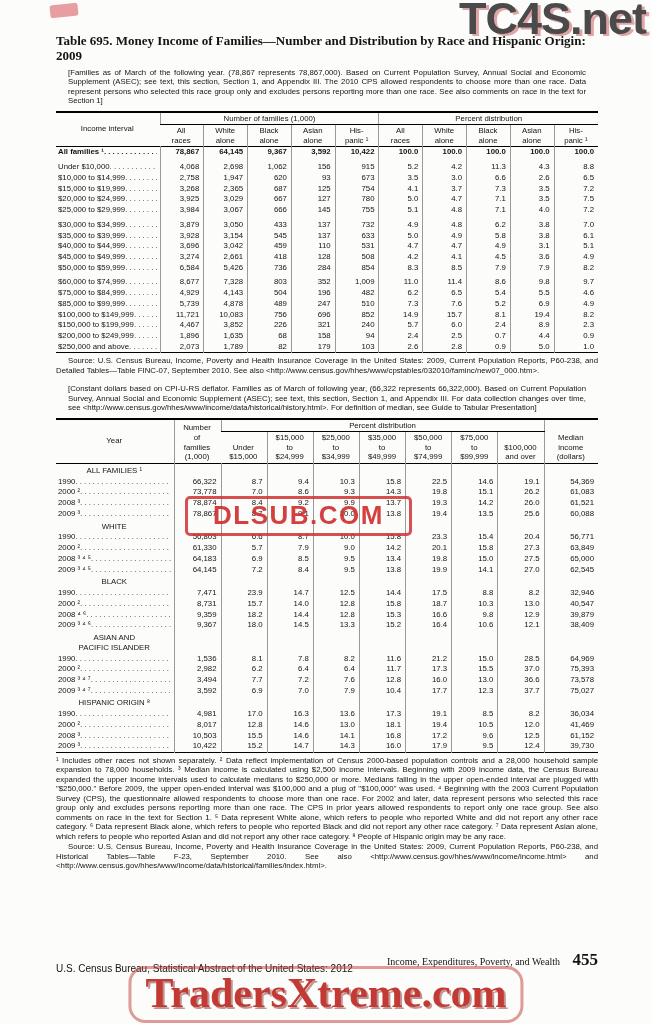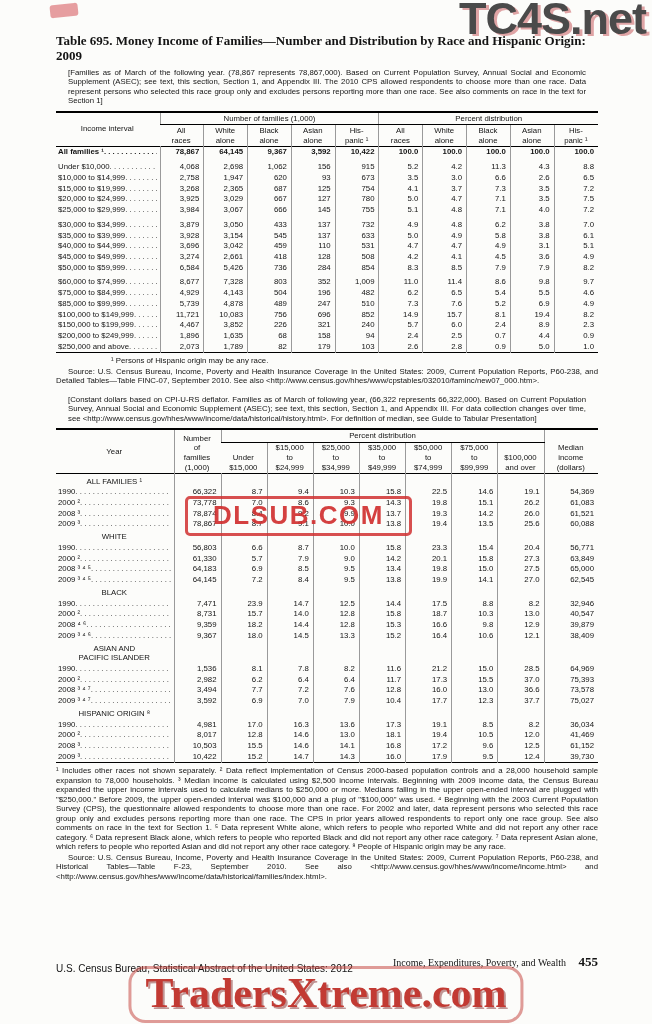--- a/index.html
+++ b/index.html
@@ -26,21 +26,21 @@
   .lblwrap{display:flex;white-space:nowrap;overflow:hidden;}
   .dots{flex:1;overflow:hidden;color:#222;}
   .dots::before{content:" . . . . . . . . . . . . . . . . . . . . . . . . . . . . ";}
   tr.bold td{font-weight:bold;}
   tr.sp td{height:4px;padding:0;}
   .t td.grp-label{text-align:center;padding-top:2.5px;white-space:pre-line;vertical-align:middle;}
   .c-stub695{width:104px;}
   .c-stub696{width:118px;}.c-num696{width:47px;}.c-med696{width:54px;}
   .page-num-line{position:absolute;right:54px;bottom:54px;font-family:"Liberation Serif","DejaVu Serif",serif;
     font-size:10px;white-space:nowrap;}
-  .page-num-line b{font-size:13px;margin-left:10px;}
+  .page-num-line b{font-size:17px;margin-left:10px;}
   .credit{position:absolute;left:56px;bottom:50px;font-size:10px;}
   .wm{position:absolute;pointer-events:none;}
   #wm-top{top:-7px;right:6px;font-family:"Liberation Sans","DejaVu Sans",sans-serif;font-weight:bold;
     font-size:45px;color:#3d3d3d;opacity:.93;text-shadow:3px 2px 0 rgba(185,42,48,.45);letter-spacing:-1px;}
   #wm-smudge{left:50px;top:4px;width:28px;height:13px;background:rgba(205,45,52,.45);border-radius:3px;transform:rotate(-6deg);}
   #wm-mid{top:496px;left:185px;font-family:"Liberation Sans","DejaVu Sans",sans-serif;font-weight:bold;
     font-size:26px;color:rgba(208,48,48,.92);border:3px solid rgba(208,48,48,.85);border-radius:5px;
     padding:1px 25px 2px;letter-spacing:1.5px;}
   #wm-bottom{left:50%;bottom:1px;transform:translateX(-50%);font-family:"Liberation Serif","DejaVu Serif",serif;
     font-weight:bold;font-size:42px;color:#c23a33;white-space:nowrap;border:3px solid rgba(194,58,51,.5);
@@ -449,21 +449,20 @@
             <td class="num">103</td>
             <td class="num">2.6</td>
             <td class="num">2.8</td>
             <td class="num">0.9</td>
             <td class="num">5.0</td>
             <td class="num">1.0</td>
           </tr>
         </tbody>
     </table>
 
-    <p class="fn fn-indent">¹ Persons of Hispanic origin may be any race.</p>
     <p class="src">Source: U.S. Census Bureau, Income, Poverty and Health Insurance Coverage in the United States: 2009, Current Population Reports, P60-238, and Detailed Tables—Table FINC-07, September 2010. See also &lt;http://www.census.gov/hhes/www/cpstables/032010/faminc/new07_000.htm&gt;.</p>
 
     <p class="table-note">[Constant dollars based on CPI-U-RS deflator. Families as of March of following year, (66,322 represents 66,322,000). Based on Current Population Survey, Annual Social and Economic Supplement (ASEC); see text, this section, Section 1, and Appendix III. For data collection changes over time, see &lt;http://www.census.gov/hhes/www/income/data/historical/history.html&gt;. For definition of median, see Guide to Tabular Presentation]</p>
 
     <table class="t">
       <colgroup>
           <col class="c-stub696">
           <col class="c-num696">
           <col span="7">
           <col class="c-med696">

